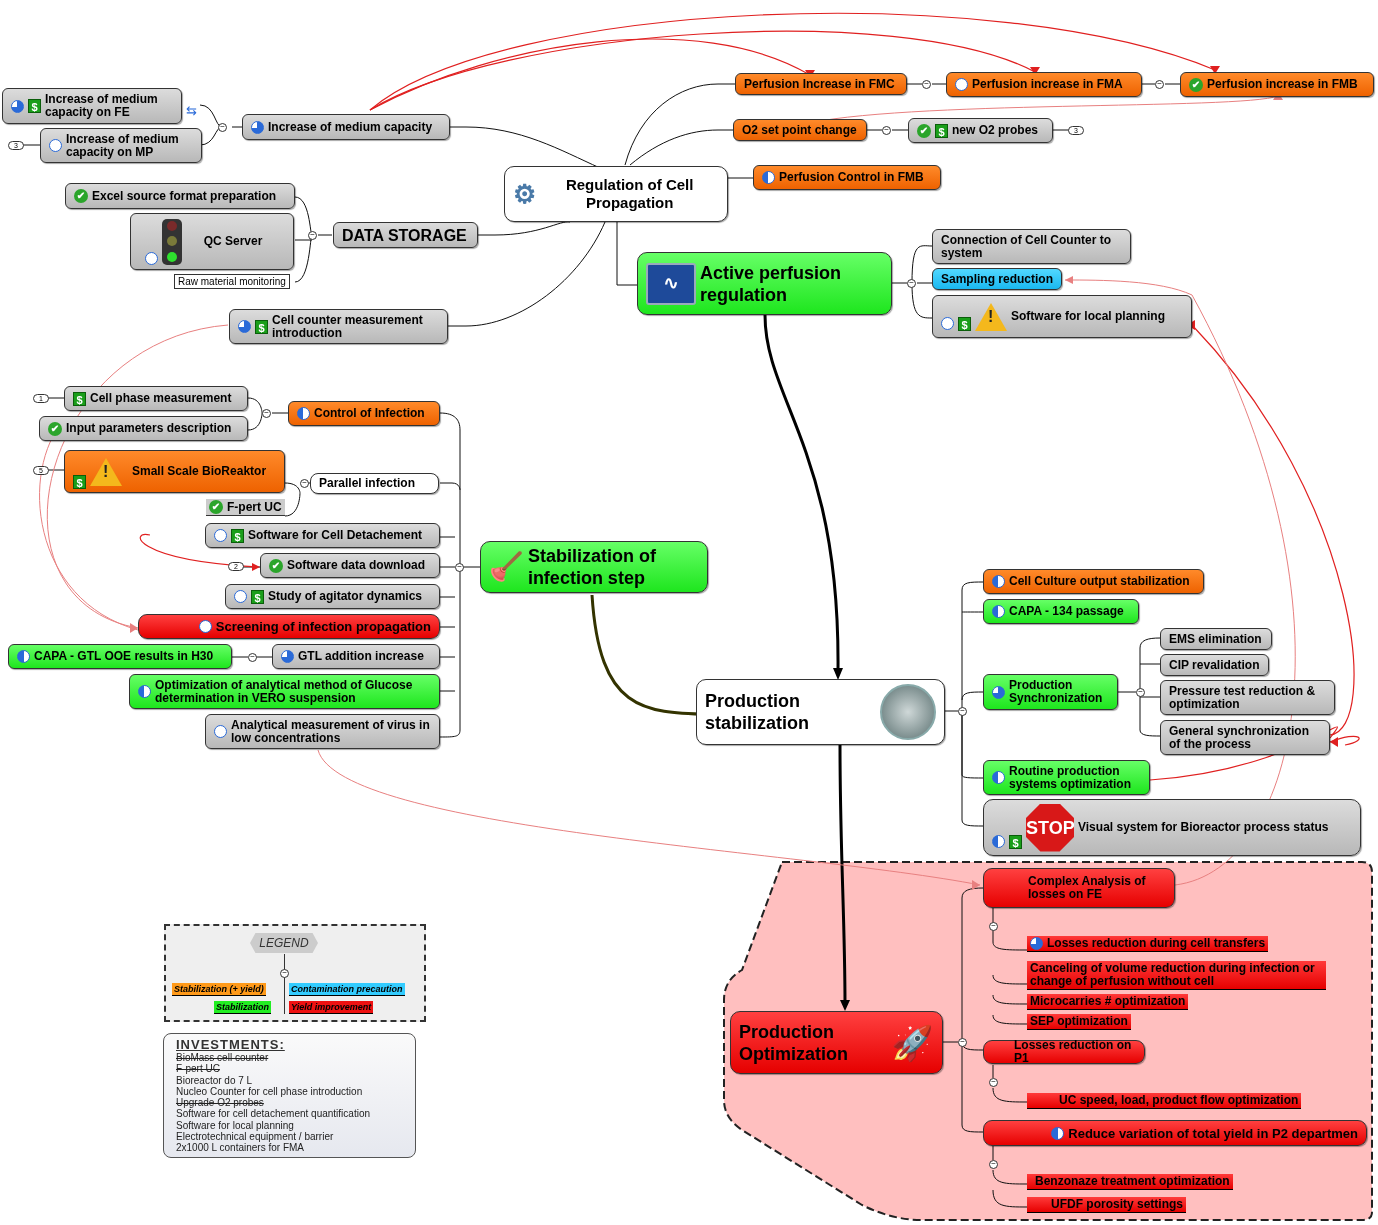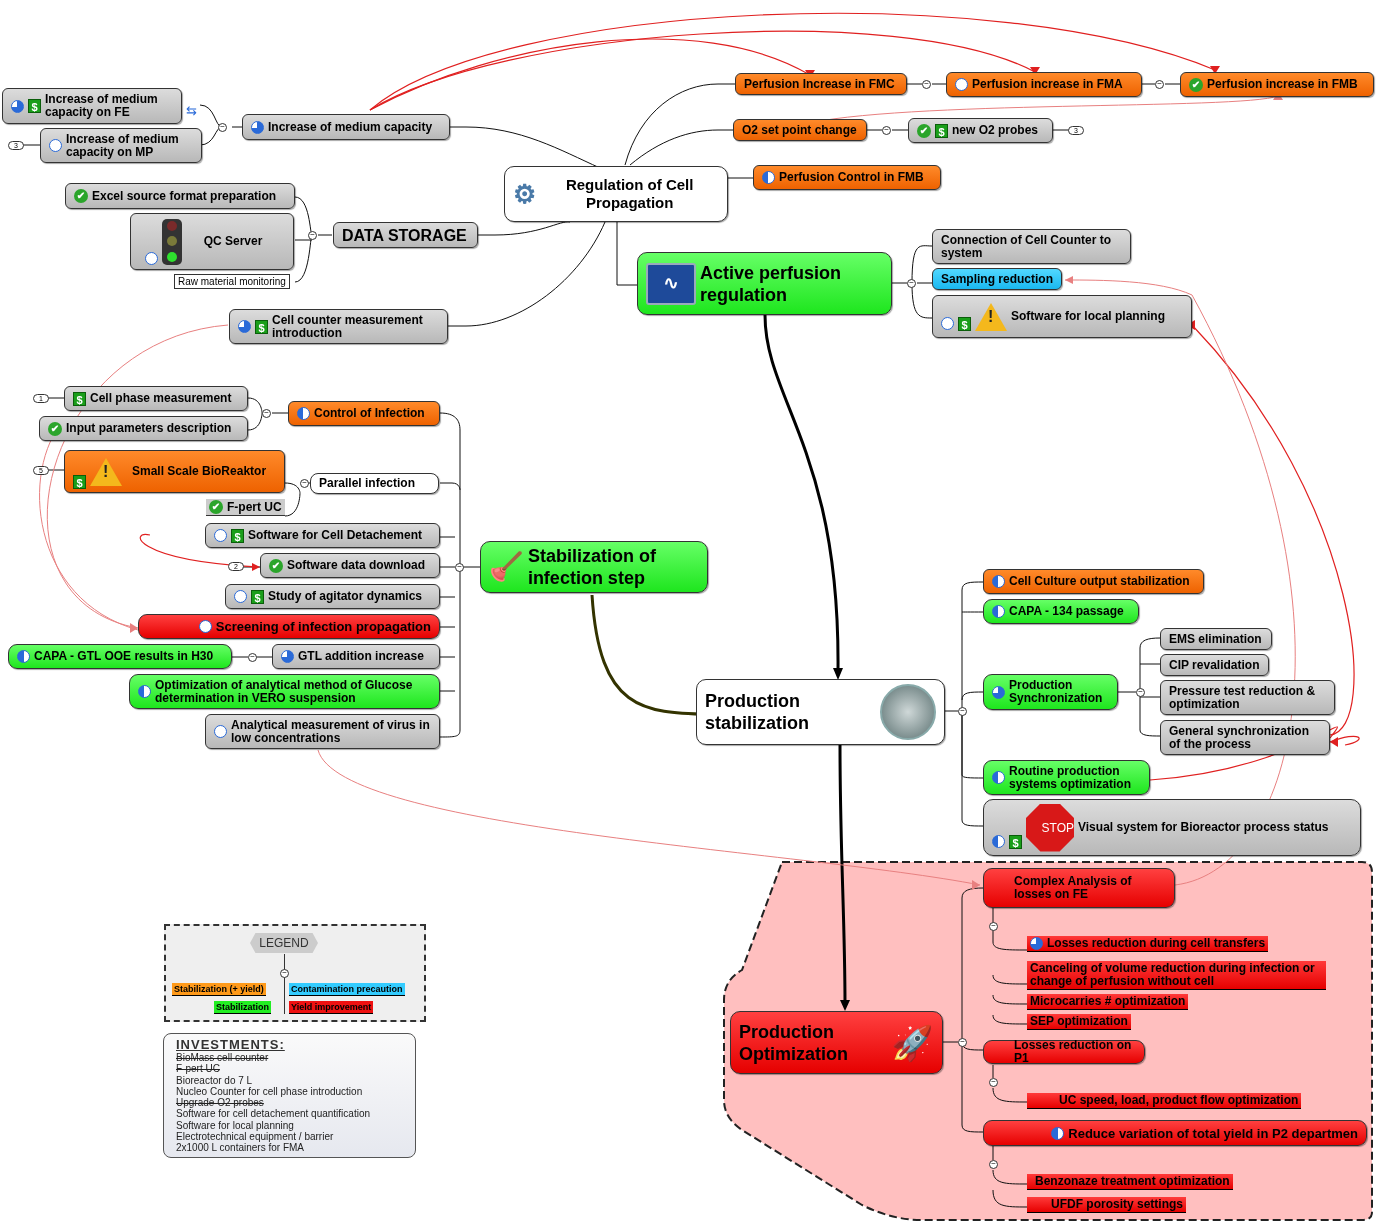--- a/index.html
+++ b/index.html
@@ -1,36 +1,36 @@
 <!DOCTYPE html>
 <html><head>
 <meta charset="utf-8">
 <style>
   html,body{margin:0;padding:0;background:#fff;}
   body{width:1378px;height:1225px;position:relative;overflow:hidden;font-family:"Liberation Sans",sans-serif;}
   #links{position:absolute;left:0;top:0;width:1378px;height:1225px;pointer-events:none;}
   .node{position:absolute;box-sizing:border-box;border:1px solid #333;border-radius:6px;font-weight:bold;font-size:12px;color:#000;display:flex;align-items:center;gap:4px;padding:0 8px;line-height:13px;box-shadow:1px 1px 1px rgba(0,0,0,0.35);}
   .gray{background:linear-gradient(#dcdcdc,#b8b8b8);}
   .orange{background:linear-gradient(#ff8a2a,#ee6200);}
-  .green{background:linear-gradient(#66ff66,#1ee61e);border-radius:9px;}
+  .green{background:linear-gradient(#66ff66,#1ee61e);}
   .red{background:linear-gradient(#ff4040,#e60000);border-radius:9px;}
   .cyan{background:linear-gradient(#52d8ff,#1ab8f0);}
   .white{background:#fff;}
   .big{font-size:18px;line-height:22px;border-radius:10px;}
   .sub{position:absolute;font-size:12px;font-weight:bold;background:linear-gradient(#ff3a3a,#e60000);border-bottom:1px solid #000;padding:1px 3px;line-height:13px;color:#000;}
   .ic{display:inline-block;flex:none;}
   .pie{width:13px;height:13px;border-radius:50%;border:1px solid #2a6ad8;background:#fff;box-sizing:border-box;}
   .dollar{width:13px;height:14px;background:#1a9e1a;color:#fff;font-size:11px;font-weight:bold;text-align:center;line-height:14px;border:1px solid #0a5e0a;box-sizing:border-box;}
   .check{width:14px;height:14px;border-radius:50%;background:#2ba52b;color:#fff;font-size:10px;text-align:center;line-height:14px;}
   .warn{width:0;height:0;border-left:16px solid transparent;border-right:16px solid transparent;border-bottom:28px solid #f4b81c;position:relative;}
   .warn span{position:absolute;left:-3px;top:7px;font-size:16px;font-weight:bold;color:#222;}
   .toggle{position:absolute;width:9px;height:9px;border:1px solid #333;border-radius:50%;background:#fff;box-sizing:border-box;font-size:8px;line-height:6px;text-align:center;}
   .badge{position:absolute;width:16px;height:9px;border:1px solid #333;border-radius:5px;background:#fff;font-size:7px;line-height:8px;text-align:center;box-sizing:border-box;}
   .plain{position:absolute;font-size:10px;border:1px solid #333;background:#fff;padding:1px 3px;}
-  #legend{position:absolute;left:164px;top:924px;width:262px;height:98px;border:2px dashed #333;background:#efefef;box-sizing:border-box;}
+  #legend{position:absolute;left:164px;top:924px;width:262px;height:98px;border:2px dashed #333;background:#efefef;box-sizing:border-box;font-style:italic;}
   #invest{position:absolute;left:163px;top:1033px;width:253px;height:125px;border:1px solid #555;border-radius:8px;background:linear-gradient(#fafafa,#e6e8ef);box-sizing:border-box;padding:4px 12px;font-size:10px;line-height:11.3px;color:#222;}
   #invest .t{font-size:13px;font-weight:bold;text-decoration:underline;letter-spacing:1px;line-height:14px;color:#333;}
   .strike{text-decoration:line-through;}
   #optgroup{position:absolute;left:722px;top:860px;width:652px;height:362px;}
 </style>
 </head>
 <body>
 
 <svg id="optgroup" viewBox="0 0 652 362">
   <path d="M60 2 H640 Q650 2 650 12 V352 Q650 360 640 360 H200 Q170 360 140 345 L20 270 Q2 258 2 240 V140 Q2 120 20 110 L60 2 Z" fill="#ffbfbf" stroke="#222" stroke-width="2" stroke-dasharray="8,4"></path>
@@ -335,29 +335,29 @@
 <div class="node gray" style="left:1160px;top:654px;width:109px;height:22px">CIP revalidation</div>
 <div class="node gray" style="left:1160px;top:680px;width:175px;height:35px">Pressure test reduction &amp; optimization</div>
 <div class="node gray" style="left:1160px;top:720px;width:170px;height:35px">General synchronization of the process</div>
 <div class="node green" style="left:983px;top:760px;width:167px;height:35px">
   <span class="ic pie" style="background:linear-gradient(90deg,#2a6ad8 50%,#fff 50%)"></span>
   <span>Routine production systems optimization</span>
 </div>
 <div class="node gray" style="left:983px;top:799px;width:378px;height:57px;border-radius:10px">
   <span class="ic pie" style="margin-top:28px;background:linear-gradient(90deg,#2a6ad8 50%,#fff 50%)"></span>
   <span class="ic dollar" style="margin-top:28px">$</span>
-  <span class="ic" style="width:48px;height:48px;background:#d81818;clip-path:polygon(30% 0,70% 0,100% 30%,100% 70%,70% 100%,30% 100%,0 70%,0 30%);color:#fff;font-size:12px;font-weight:normal;text-align:right;line-height:48px">STOP</span>
+  <span class="ic" style="width:48px;height:48px;background:#d81818;clip-path:polygon(30% 0,70% 0,100% 30%,100% 70%,70% 100%,30% 100%,0 70%,0 30%);color:#fff;font-size:18px;font-weight:bold;text-align:center;line-height:48px">STOP</span>
   <span>Visual system for Bioreactor process status</span>
 </div>
 
 <div class="node red big" style="left:730px;top:1011px;width:213px;height:63px">
   <span>Production Optimization</span>
   <span class="ic" style="font-size:34px;margin-left:14px">🚀</span>
 </div>
-<div class="node red" style="left:983px;top:868px;width:192px;height:40px;padding-left:30px">Complex Analysis of losses on FE</div>
+<div class="node red" style="left:983px;top:868px;width:192px;height:40px;padding-left:44px">Complex Analysis of losses on FE</div>
 <div class="sub" style="left:1027px;top:936px;display:flex;gap:4px;align-items:center">
   <span class="ic pie" style="background:conic-gradient(#2a6ad8 0 75%,#fff 0)"></span>
   <span>Losses reduction during cell transfers</span>
 </div>
 <div class="sub" style="left:1027px;top:961px;width:293px">Canceling of volume reduction during infection or change of perfusion without cell</div>
 <div class="sub" style="left:1027px;top:994px">Microcarries # optimization</div>
 <div class="sub" style="left:1027px;top:1014px">SEP optimization</div>
 <div class="node red" style="left:983px;top:1040px;width:162px;height:24px;padding-left:30px">Losses reduction on P1</div>
 <div class="sub" style="left:1027px;top:1093px;padding-left:32px">UC speed, load, product flow optimization</div>
 <div class="node red" style="left:983px;top:1120px;width:384px;height:26px;font-size:13px;justify-content:flex-end">

